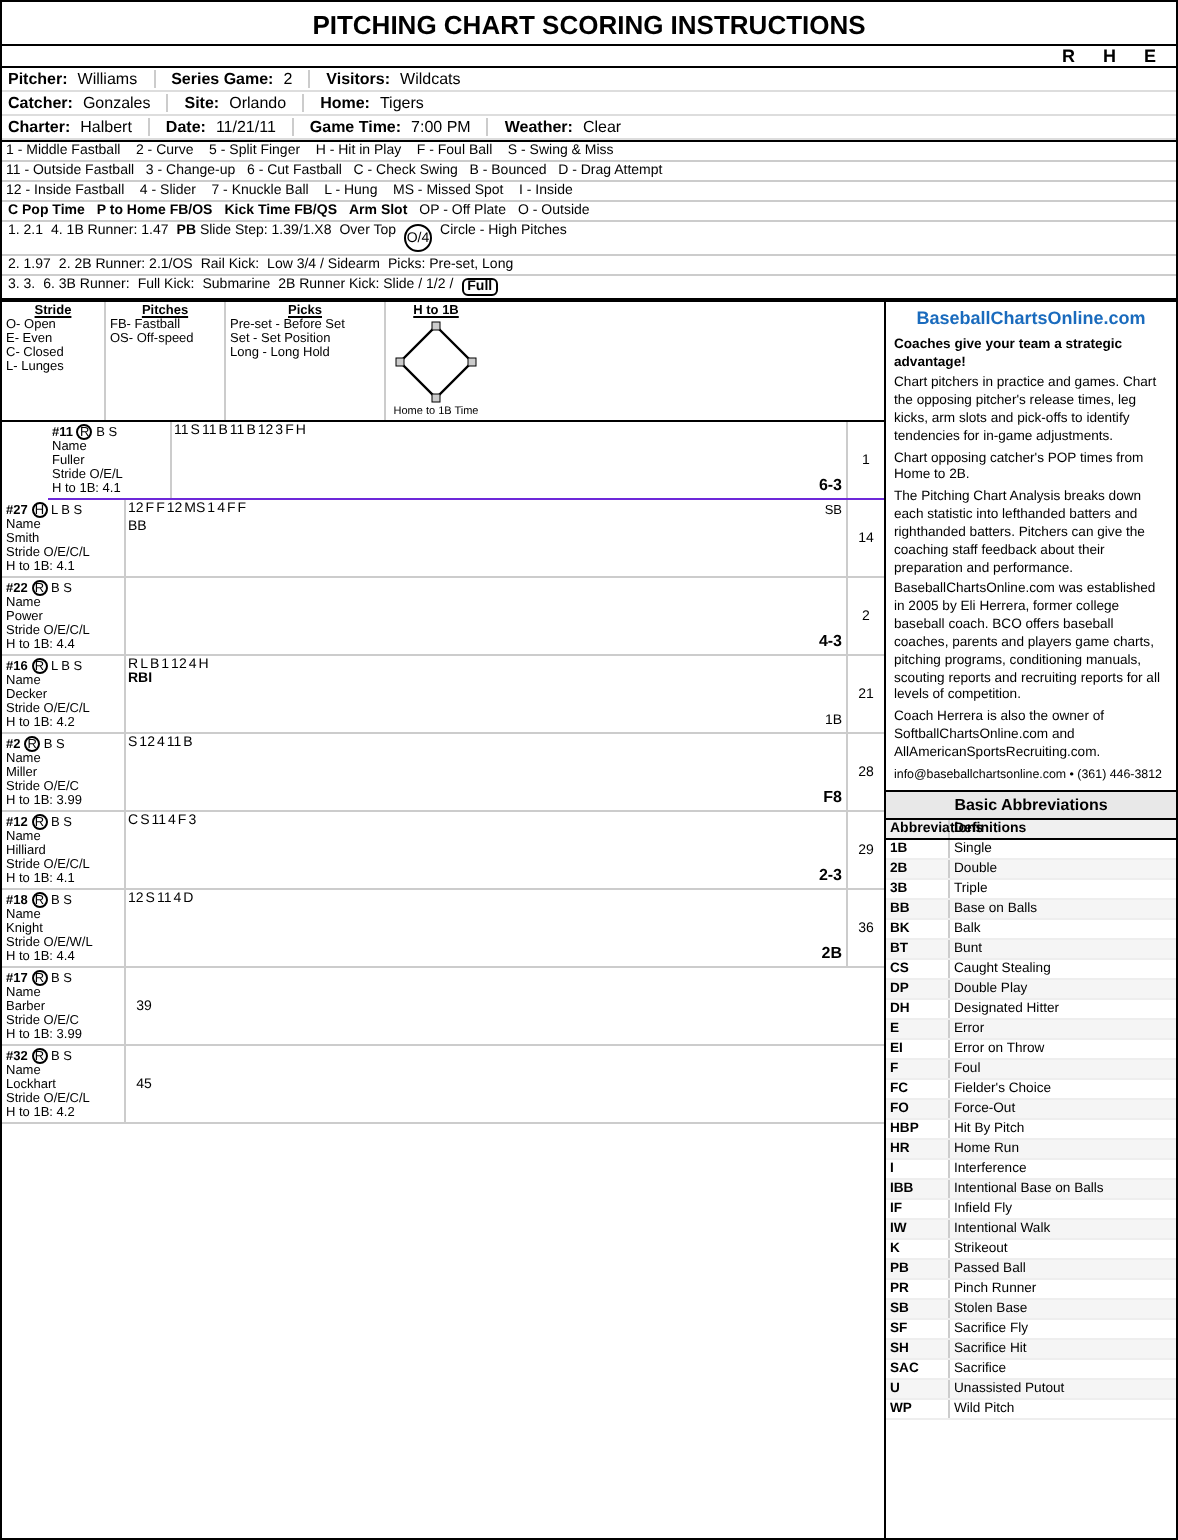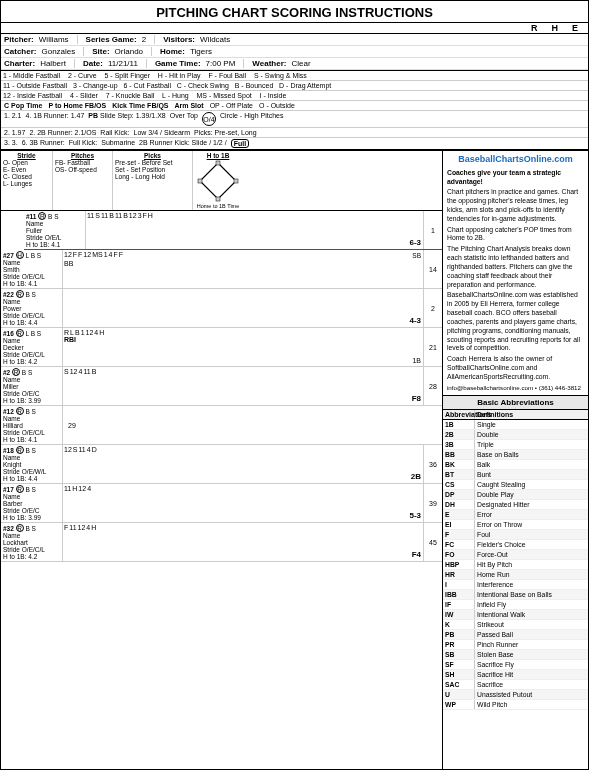--- a/index.html
+++ b/index.html
@@ -311,20 +311,31 @@
         </div>
 
         <div style="display:flex; border-bottom:1px solid #ccc; min-height:30px;">
           <div style="width:62px; border-right:1px solid #ccc; padding:1px 2px; font-size:6.5px;">
             <div><b>#12</b> <span style="display:inline-block;border:1px solid #000;border-radius:50%;width:8px;height:8px;text-align:center;line-height:8px;">R</span> B S</div>
             <div>Name</div>
             <div>Hilliard</div>
             <div>Stride O/E/C/L</div>
             <div>H to 1B: 4.1</div>
           </div>
+          <div style="flex:1; border-right:1px solid #ccc; position:relative; padding:1px;">
+            <div style="font-size:7px; display:flex; flex-wrap:wrap; gap:1px;">
+              <span>C</span>
+                <span>S</span>
+                <span>11</span>
+                <span>4</span>
+                <span>F</span>
+                <span>3</span>
+            </div>
+            <div style="font-weight:bold; font-size:8px; position:absolute; bottom:2px; right:2px;">2-3</div>
+          </div>
           <div style="width:18px; text-align:center; font-size:7px; display:flex; align-items:center; justify-content:center;">29</div>
         </div>
 
         <div style="display:flex; border-bottom:1px solid #ccc; min-height:30px;">
           <div style="width:62px; border-right:1px solid #ccc; padding:1px 2px; font-size:6.5px;">
             <div><b>#18</b> <span style="display:inline-block;border:1px solid #000;border-radius:50%;width:8px;height:8px;text-align:center;line-height:8px;">R</span> B S</div>
             <div>Name</div>
             <div>Knight</div>
             <div>Stride O/E/W/L</div>
             <div>H to 1B: 4.4</div>
@@ -343,49 +354,30 @@
         </div>
 
         <div style="display:flex; border-bottom:1px solid #ccc; min-height:30px;">
           <div style="width:62px; border-right:1px solid #ccc; padding:1px 2px; font-size:6.5px;">
             <div><b>#17</b> <span style="display:inline-block;border:1px solid #000;border-radius:50%;width:8px;height:8px;text-align:center;line-height:8px;">R</span> B S</div>
             <div>Name</div>
             <div>Barber</div>
             <div>Stride O/E/C</div>
             <div>H to 1B: 3.99</div>
           </div>
-          <div style="flex:1; border-right:1px solid #ccc; position:relative; padding:1px;">
-            <div style="font-size:7px; display:flex; flex-wrap:wrap; gap:1px;">
-              <span>11</span>
-                <span>H</span>
-                <span>12</span>
-                <span>4</span>
-            </div>
-            <div style="font-weight:bold; font-size:8px; position:absolute; bottom:2px; right:2px;">5-3</div>
-          </div>
           <div style="width:18px; text-align:center; font-size:7px; display:flex; align-items:center; justify-content:center;">39</div>
         </div>
 
         <div style="display:flex; border-bottom:1px solid #ccc; min-height:30px;">
           <div style="width:62px; border-right:1px solid #ccc; padding:1px 2px; font-size:6.5px;">
             <div><b>#32</b> <span style="display:inline-block;border:1px solid #000;border-radius:50%;width:8px;height:8px;text-align:center;line-height:8px;">R</span> B S</div>
             <div>Name</div>
             <div>Lockhart</div>
             <div>Stride O/E/C/L</div>
             <div>H to 1B: 4.2</div>
-          </div>
-          <div style="flex:1; border-right:1px solid #ccc; position:relative; padding:1px;">
-            <div style="font-size:7px; display:flex; flex-wrap:wrap; gap:1px;">
-              <span>F</span>
-                <span>11</span>
-                <span>12</span>
-                <span>4</span>
-                <span>H</span>
-            </div>
-            <div style="font-weight:bold; font-size:8px; position:absolute; bottom:2px; right:2px;">F4</div>
           </div>
           <div style="width:18px; text-align:center; font-size:7px; display:flex; align-items:center; justify-content:center;">45</div>
         </div>
 
       </div>
     </div>
 
     <div class="col-abbrev">
 
       <div style="padding:3px 4px; border-bottom:1px solid #000; font-size:6.8px; line-height:1.3;">

